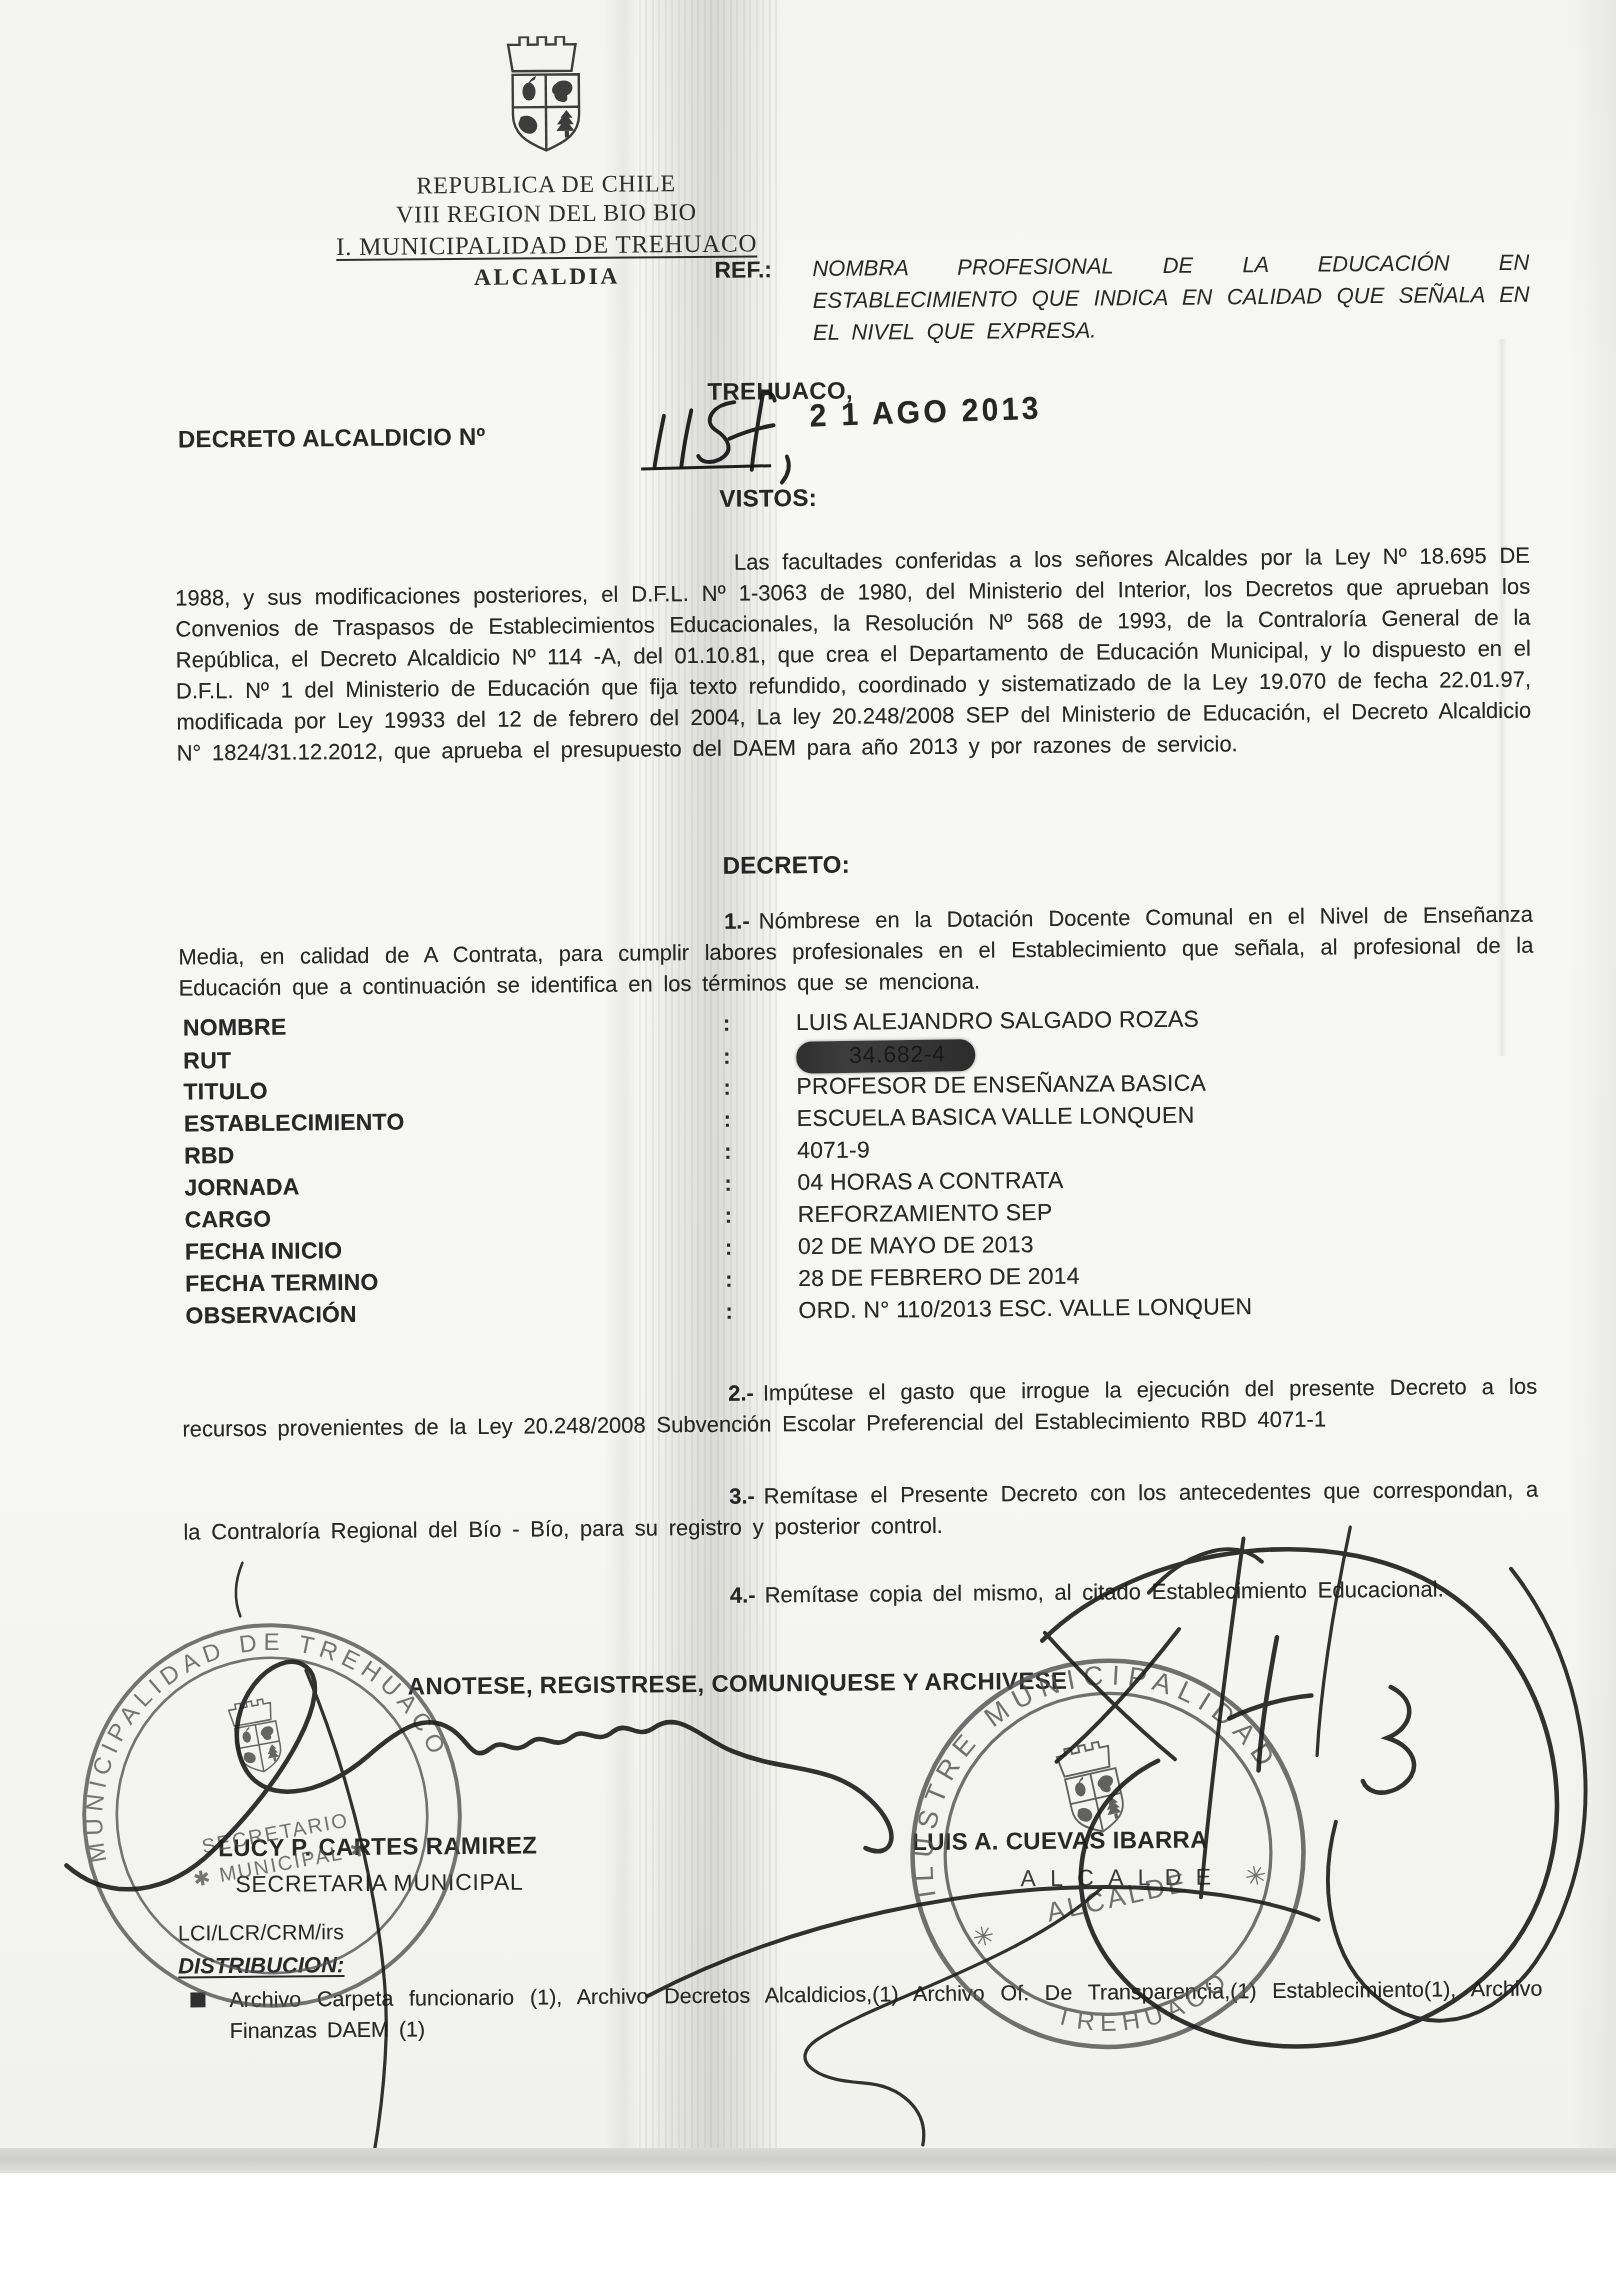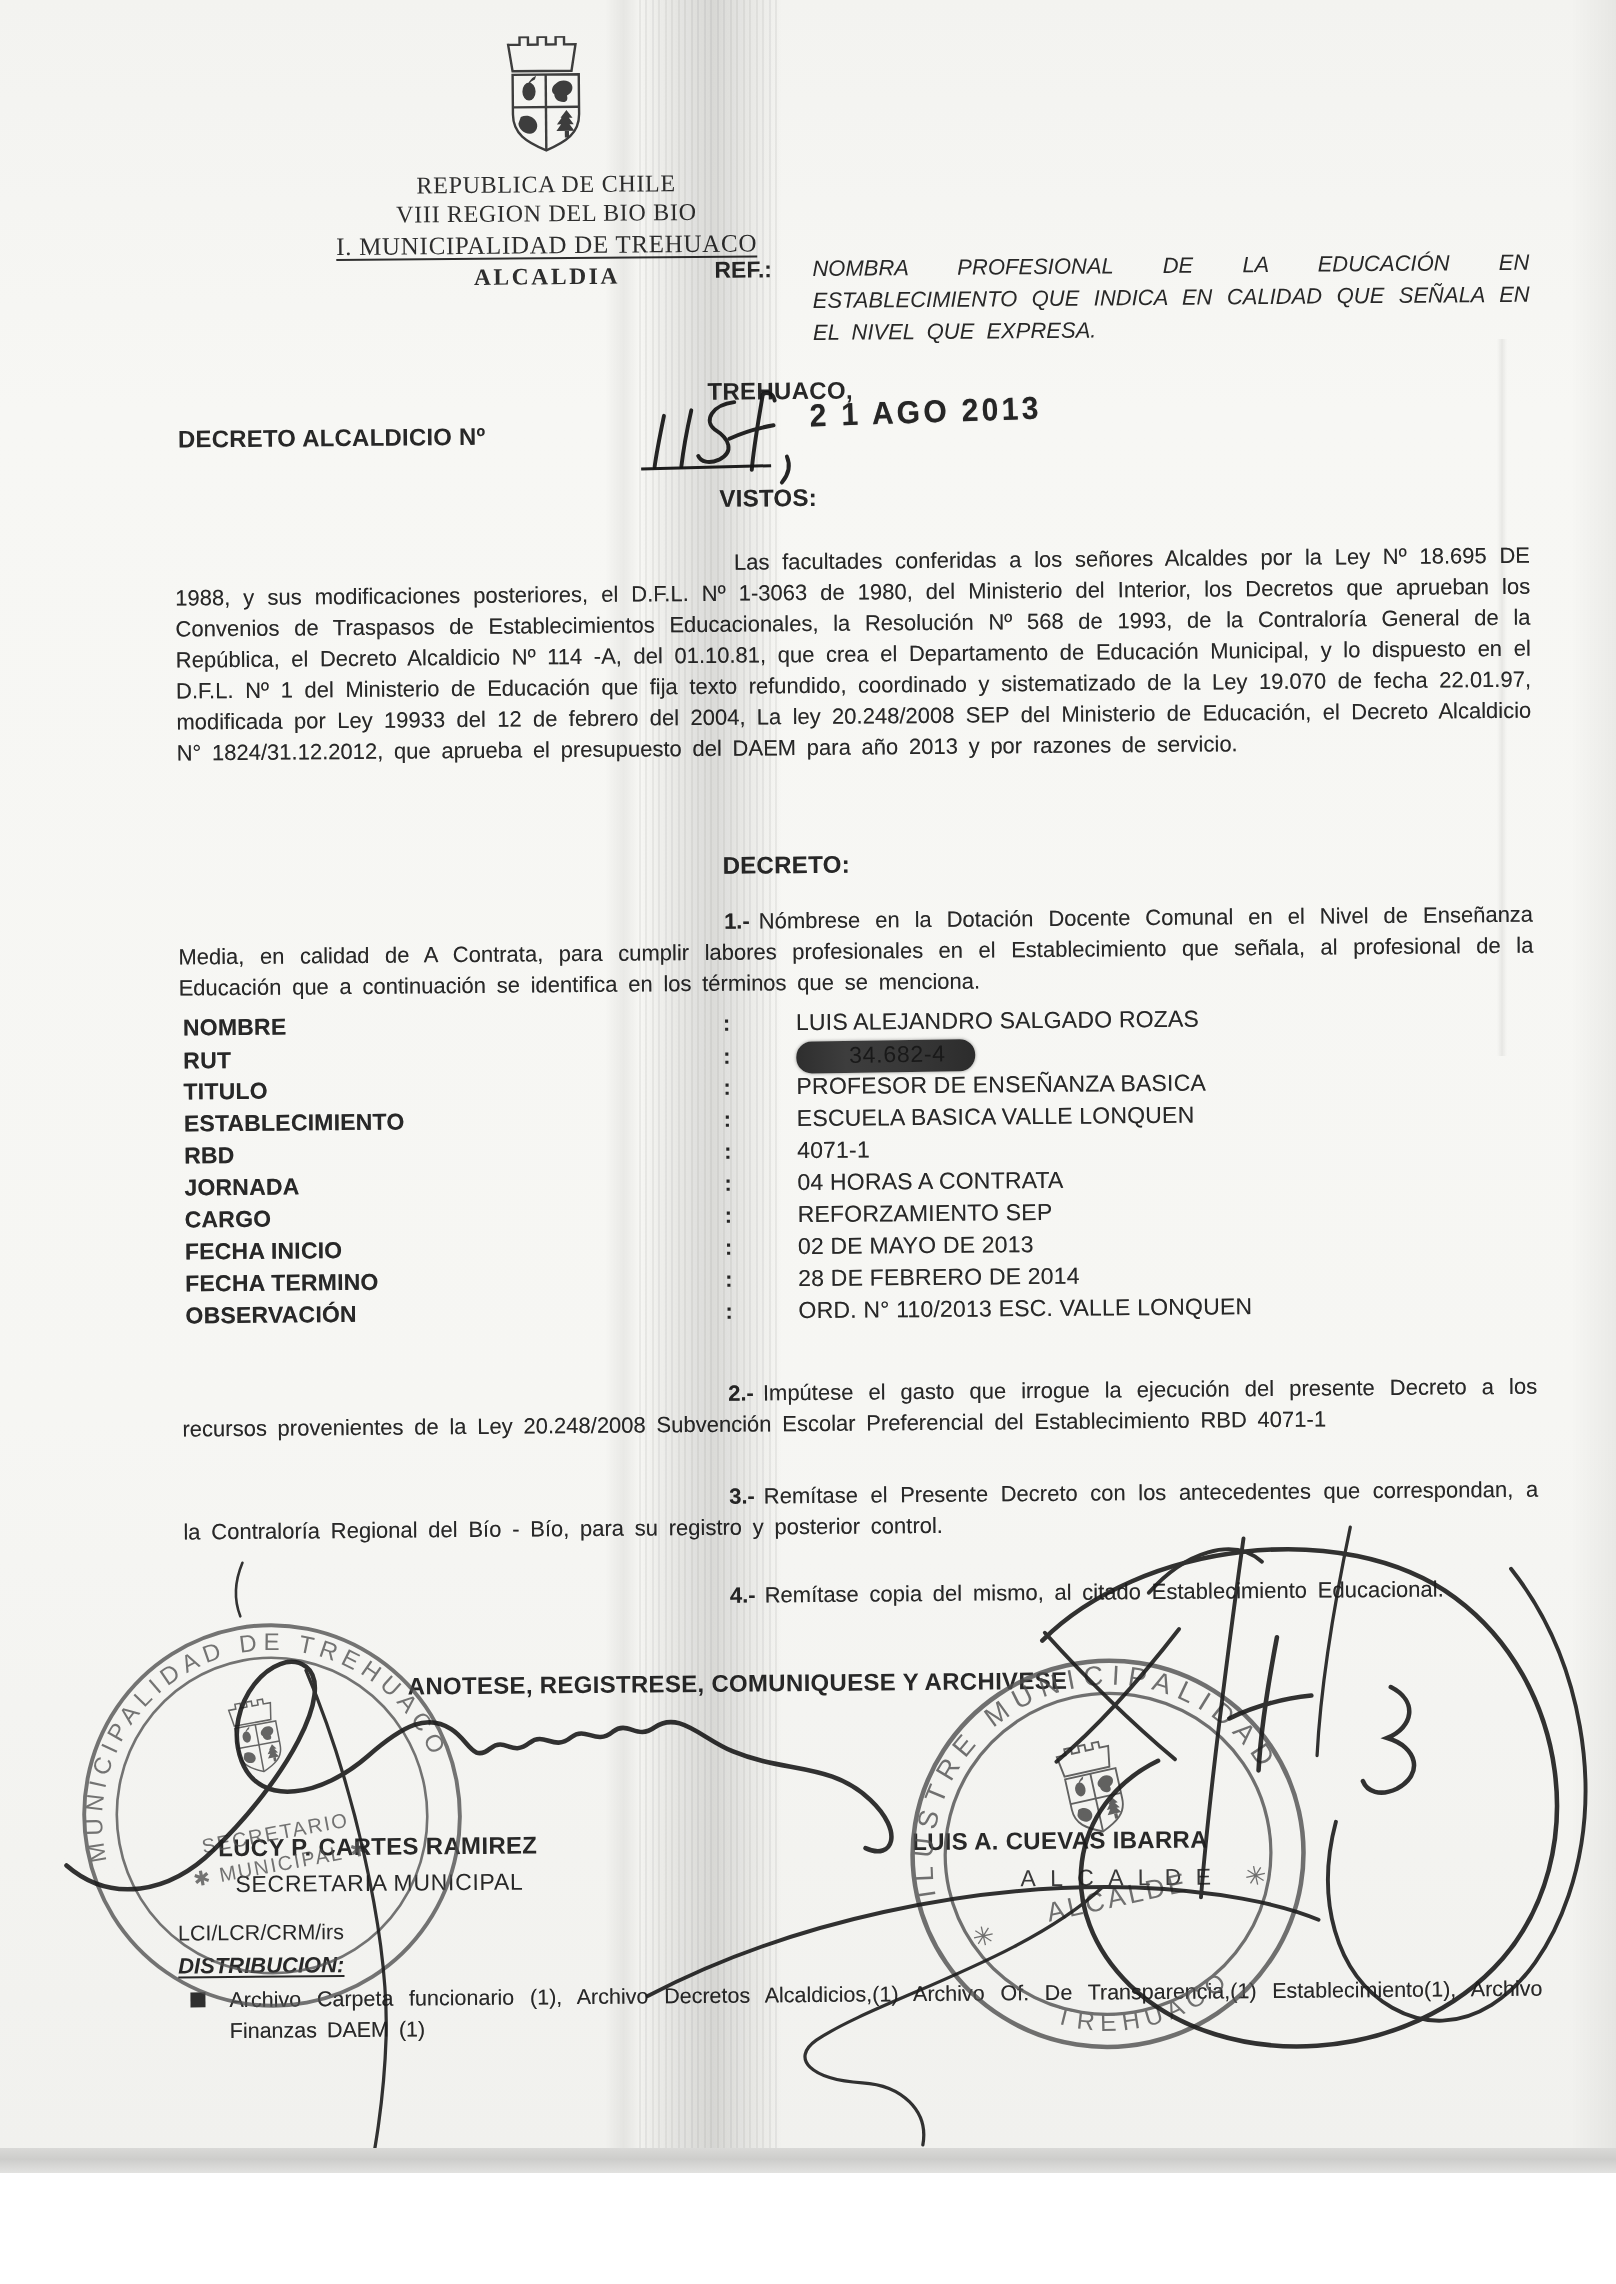--- a/index.html
+++ b/index.html
@@ -148,21 +148,21 @@
           <span class="val">PROFESOR DE ENSEÑANZA BASICA</span>
         </div>
       <div class="row">
           <span class="lbl">ESTABLECIMIENTO</span>
           <span class="sep">:</span>
           <span class="val">ESCUELA BASICA VALLE LONQUEN</span>
         </div>
       <div class="row">
           <span class="lbl">RBD</span>
           <span class="sep">:</span>
-          <span class="val">4071-1</span>
+          <span class="val">4071-9</span>
         </div>
       <div class="row">
           <span class="lbl">JORNADA</span>
           <span class="sep">:</span>
           <span class="val">04 HORAS A CONTRATA</span>
         </div>
       <div class="row">
           <span class="lbl">CARGO</span>
           <span class="sep">:</span>
           <span class="val">REFORZAMIENTO SEP</span>

